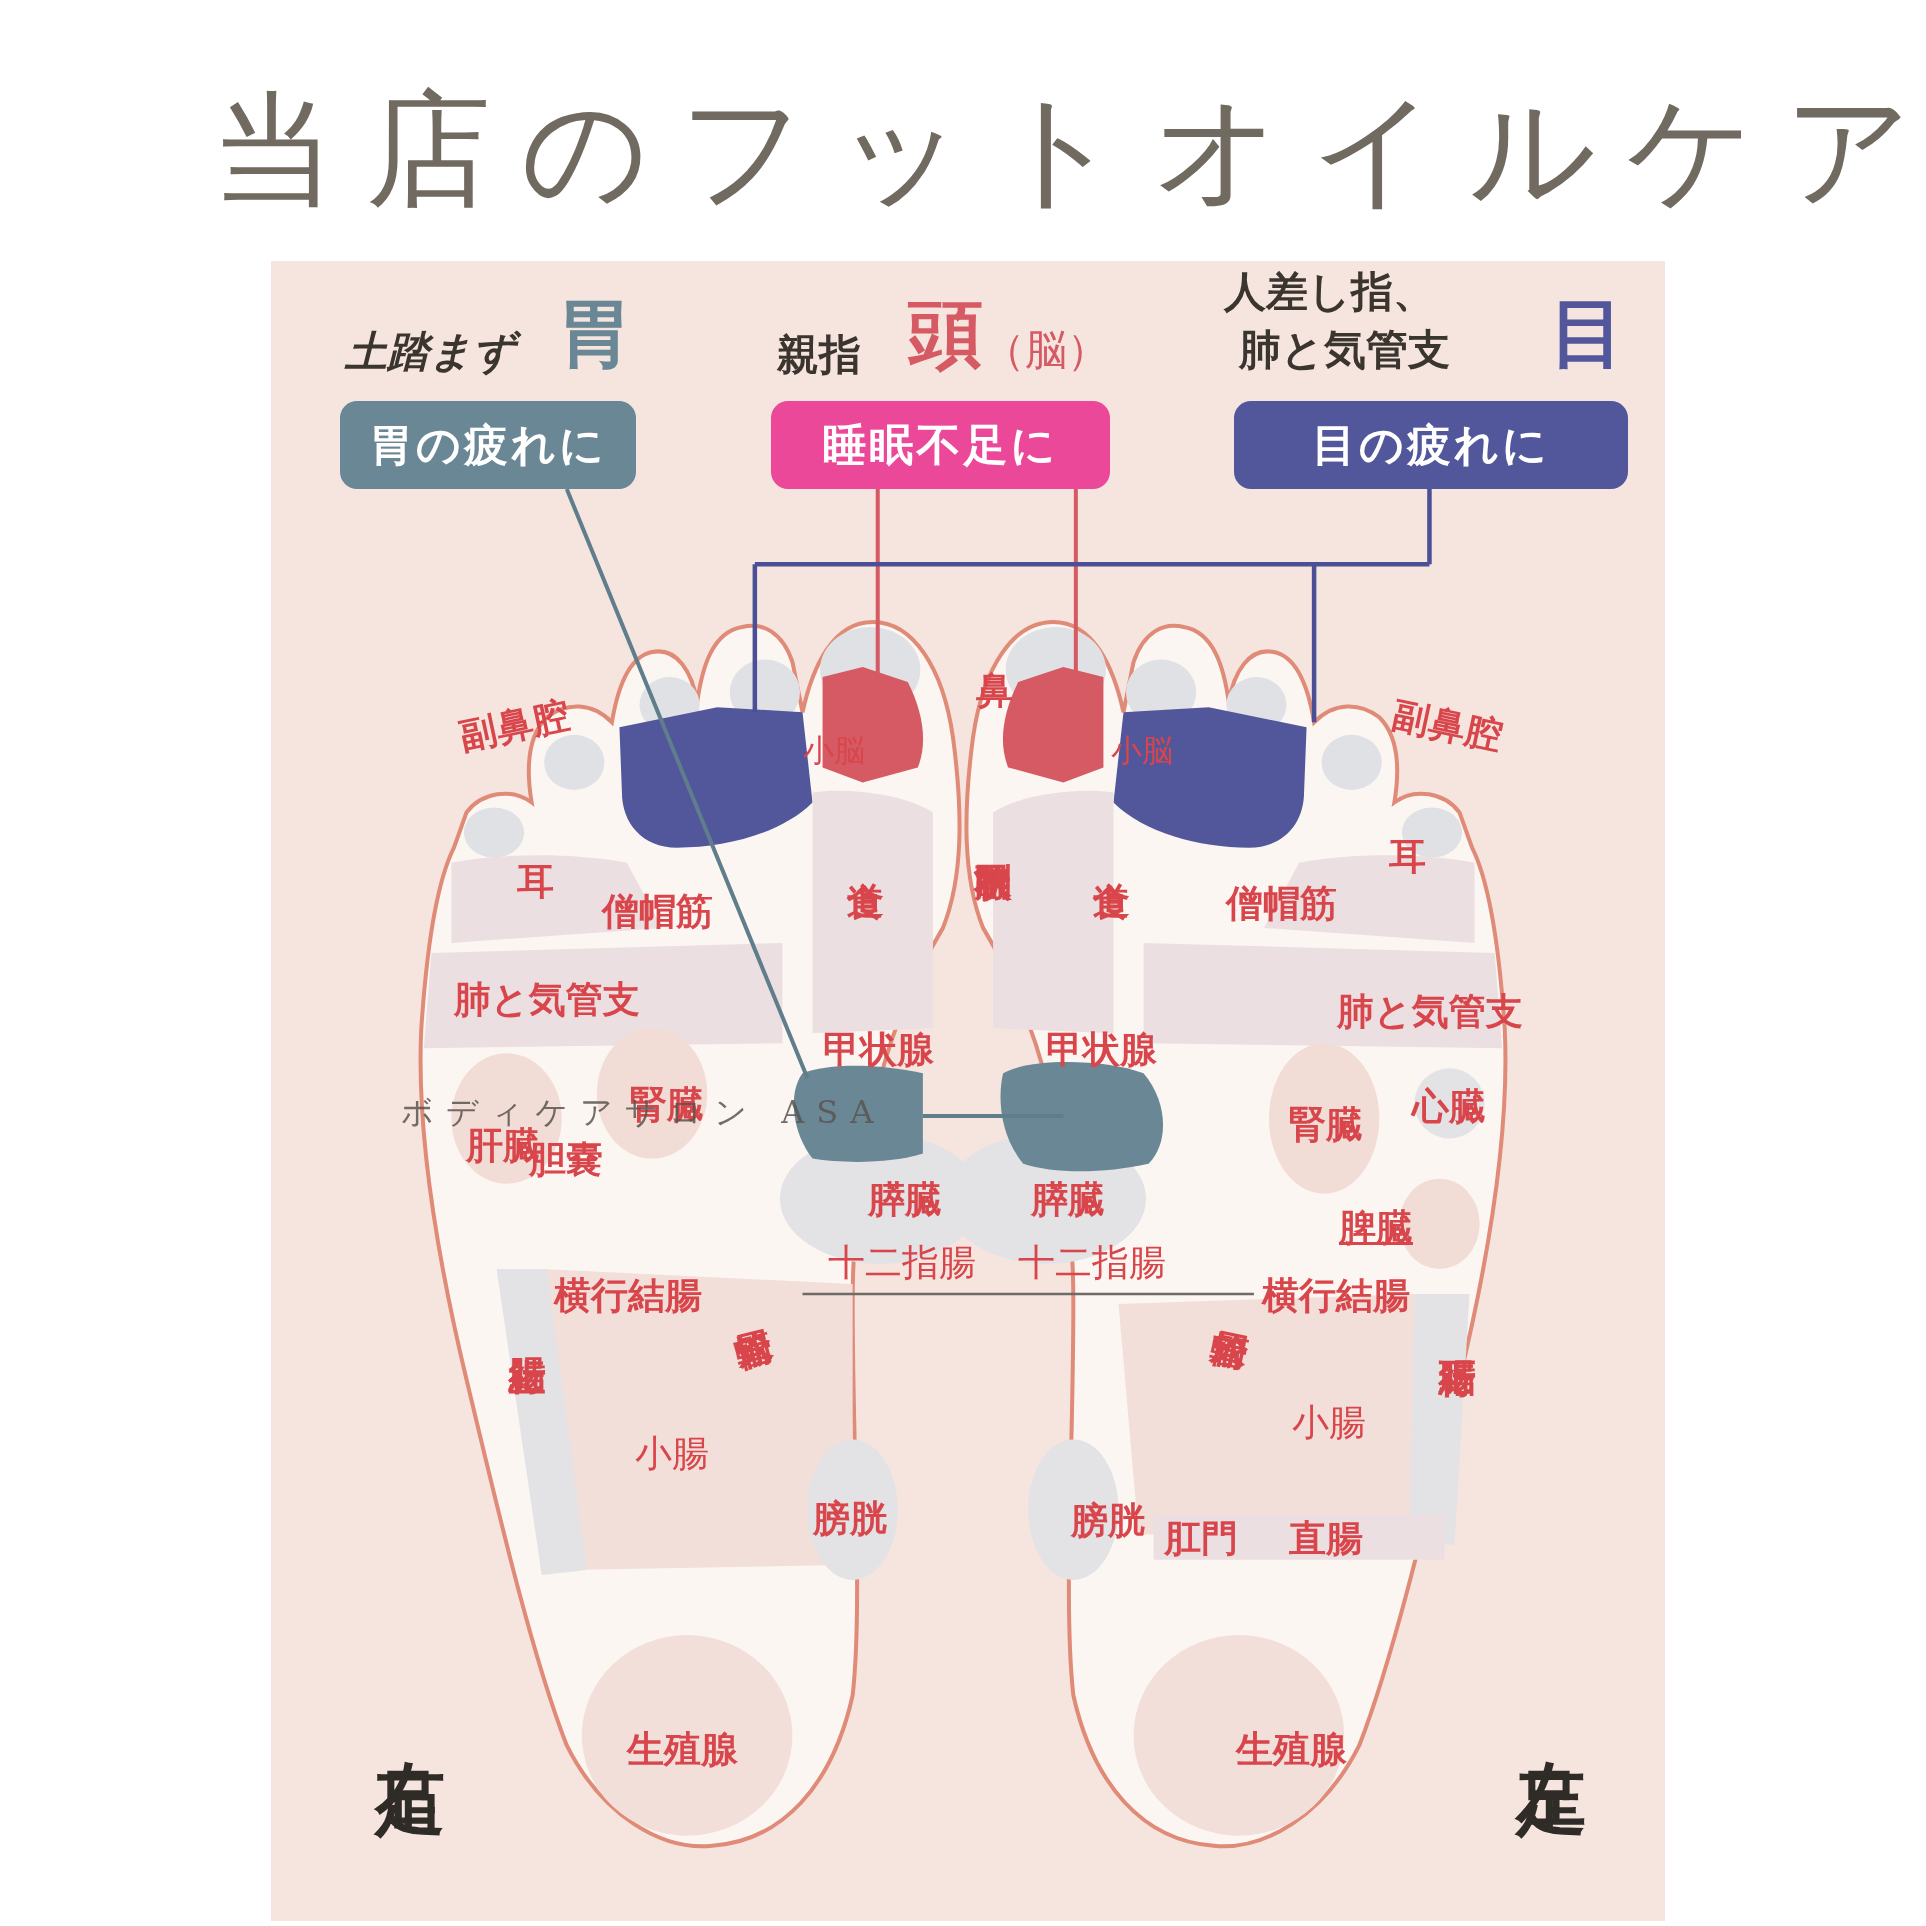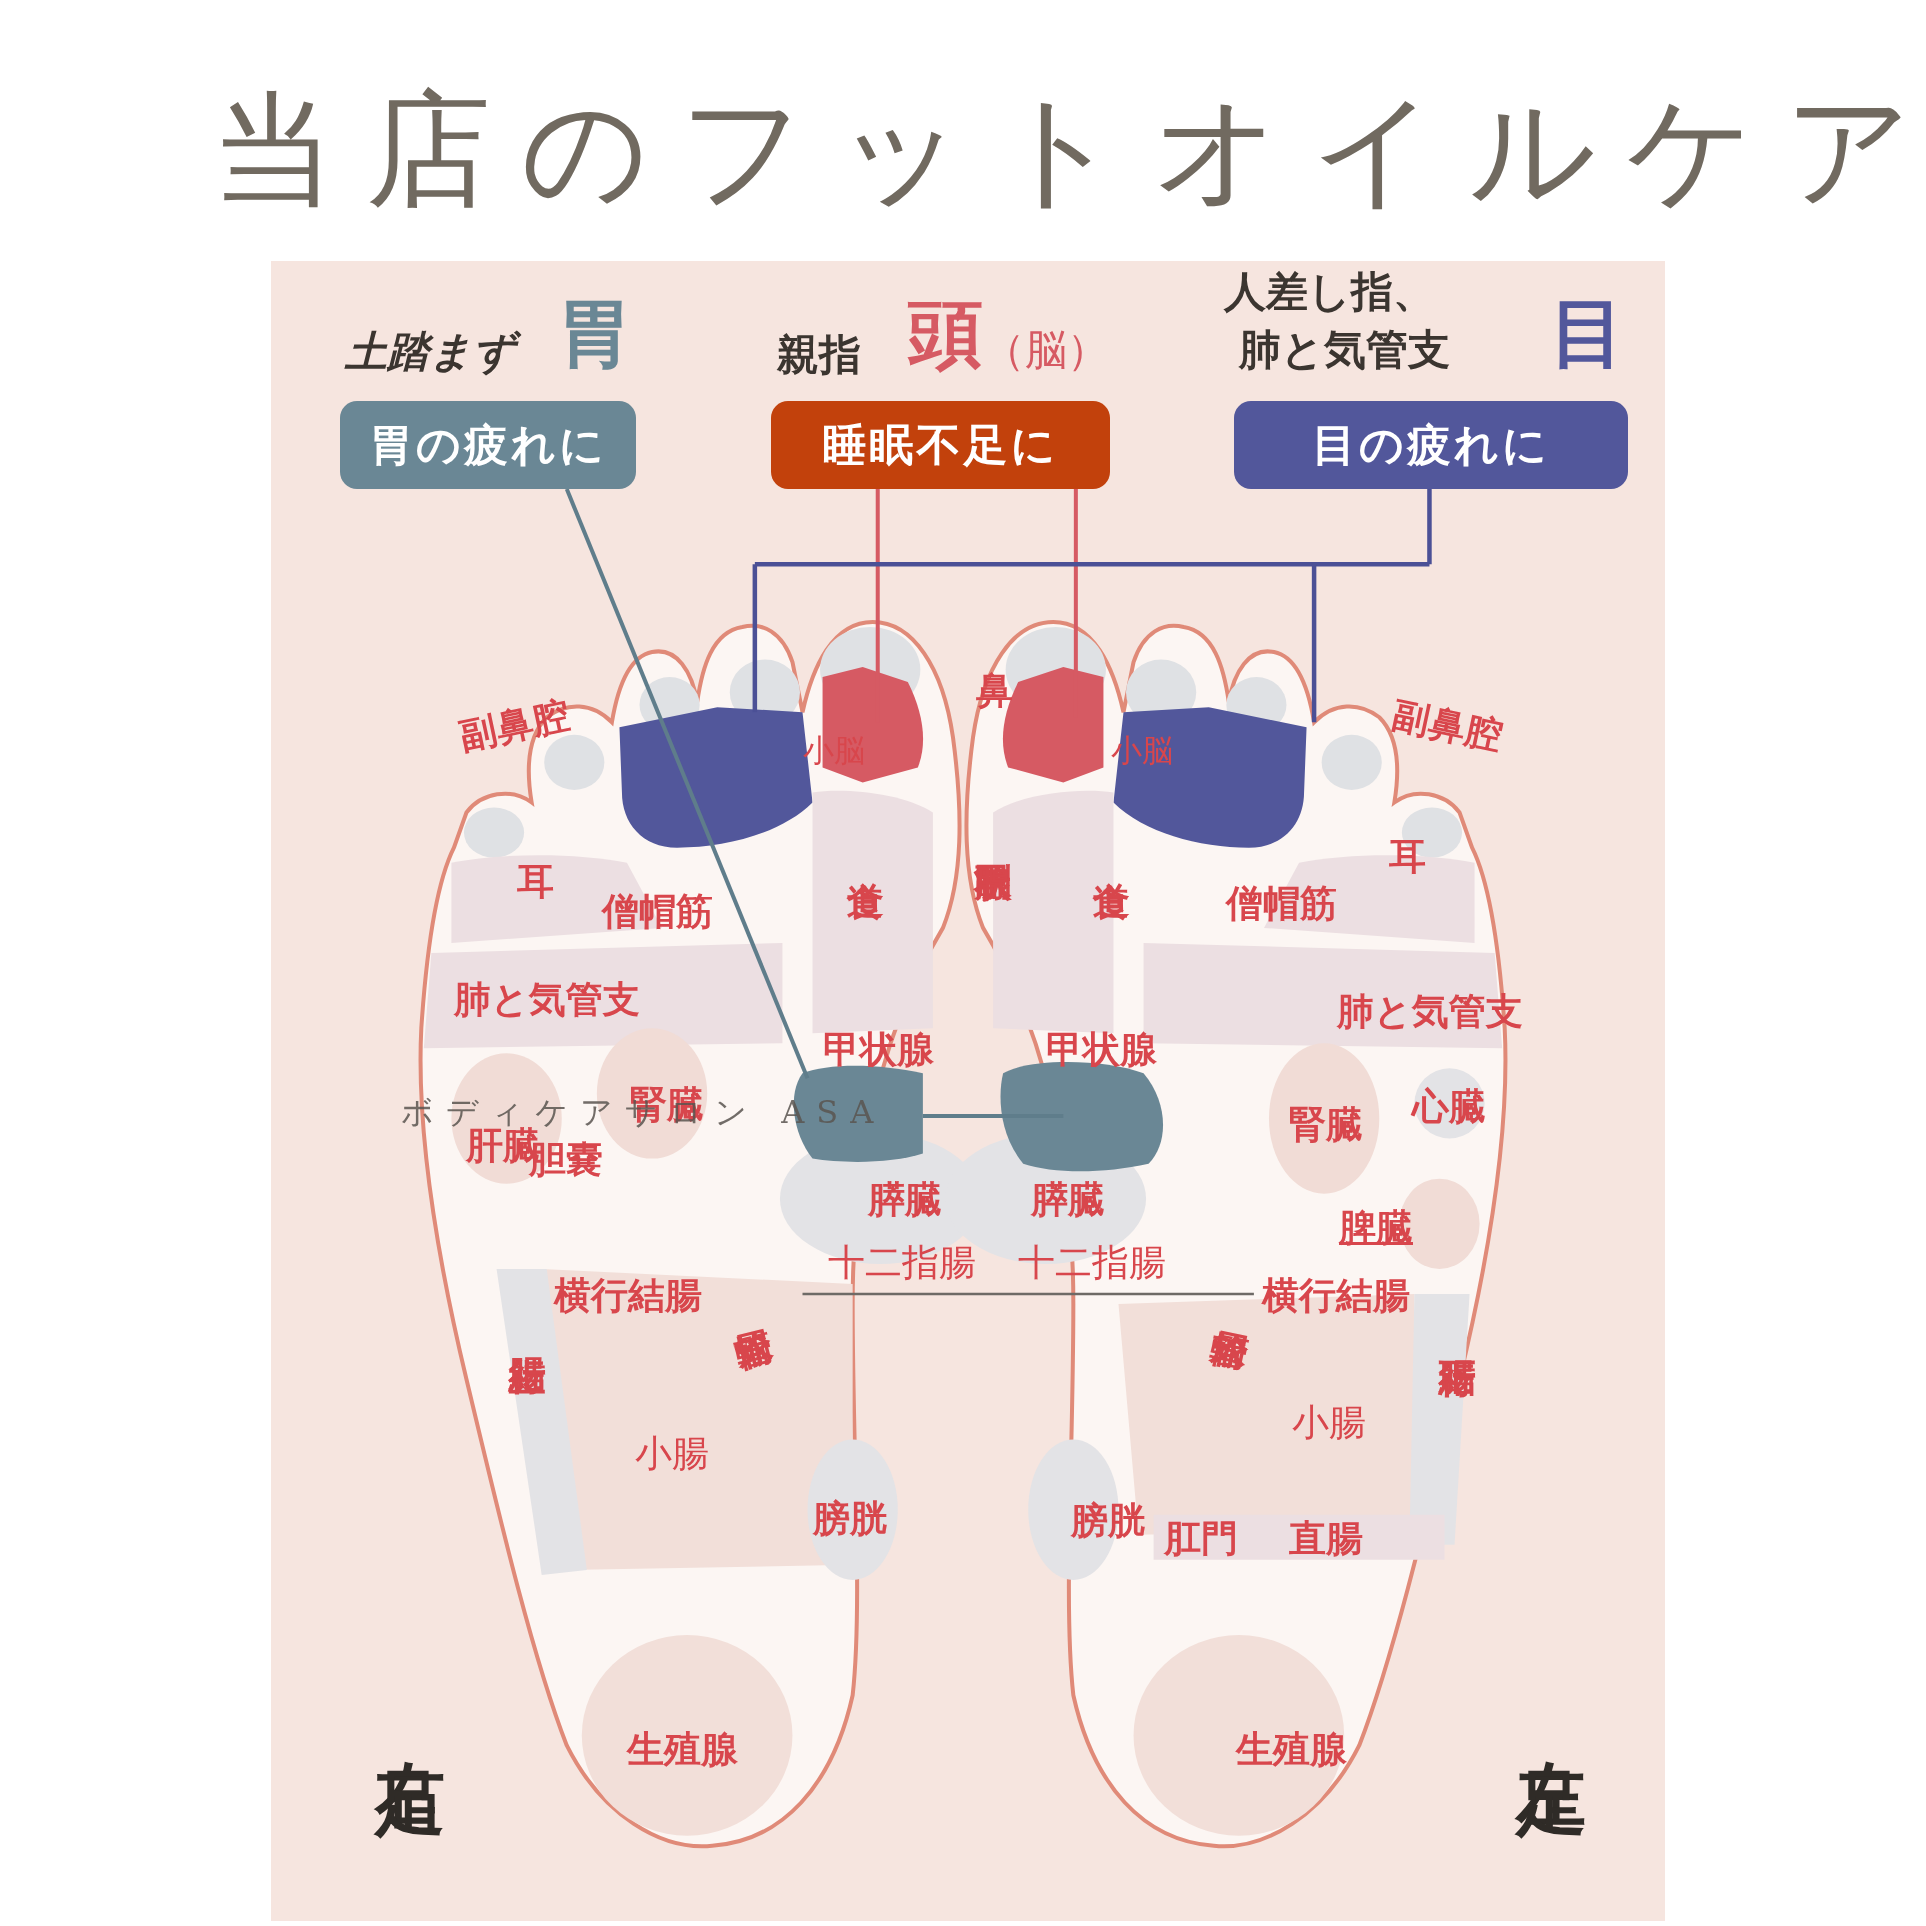--- a/index.html
+++ b/index.html
@@ -104,21 +104,21 @@
   </g>
 </svg>
 
 <div class="hdr" style="left:345px;top:326px;font-style:italic;">土踏まず</div>
 <div class="big" style="left:557px;top:296px;color:#6a8795;">胃</div>
 <div class="badge" style="left:340px;top:401px;width:296px;background:#6a8795;">胃の疲れに</div>
 
 <div class="hdr" style="left:777px;top:329px;">親指</div>
 <div class="big" style="left:908px;top:296px;color:#d65a63;">頭</div>
 <div class="hdr" style="left:983px;top:324px;color:#d65a63;font-weight:400;">（脳）</div>
-<div class="badge" style="left:771px;top:401px;width:339px;background:#c2410c;">睡眠不足に</div>
+<div class="badge" style="left:771px;top:401px;width:339px;background:#ec4899;">睡眠不足に</div>
 
 <div class="hdr" style="left:1224px;top:266px;">人差し指、</div>
 <div class="hdr" style="left:1239px;top:324px;">肺と気管支</div>
 <div class="big" style="left:1550px;top:296px;color:#52579b;">目</div>
 <div class="badge" style="left:1234px;top:401px;width:394px;background:#52579b;">目の疲れに</div>
 
 <div class="lbl" style="left:459px;top:707px;transform:rotate(-12deg);">副鼻腔</div>
 <div class="lbl" style="left:803px;top:735px;font-size:31px;font-weight:400;">小脳</div>
 <div class="lbl" style="left:517px;top:863px;">耳</div>
 <div class="lbl" style="left:602px;top:893px;">僧帽筋</div>

